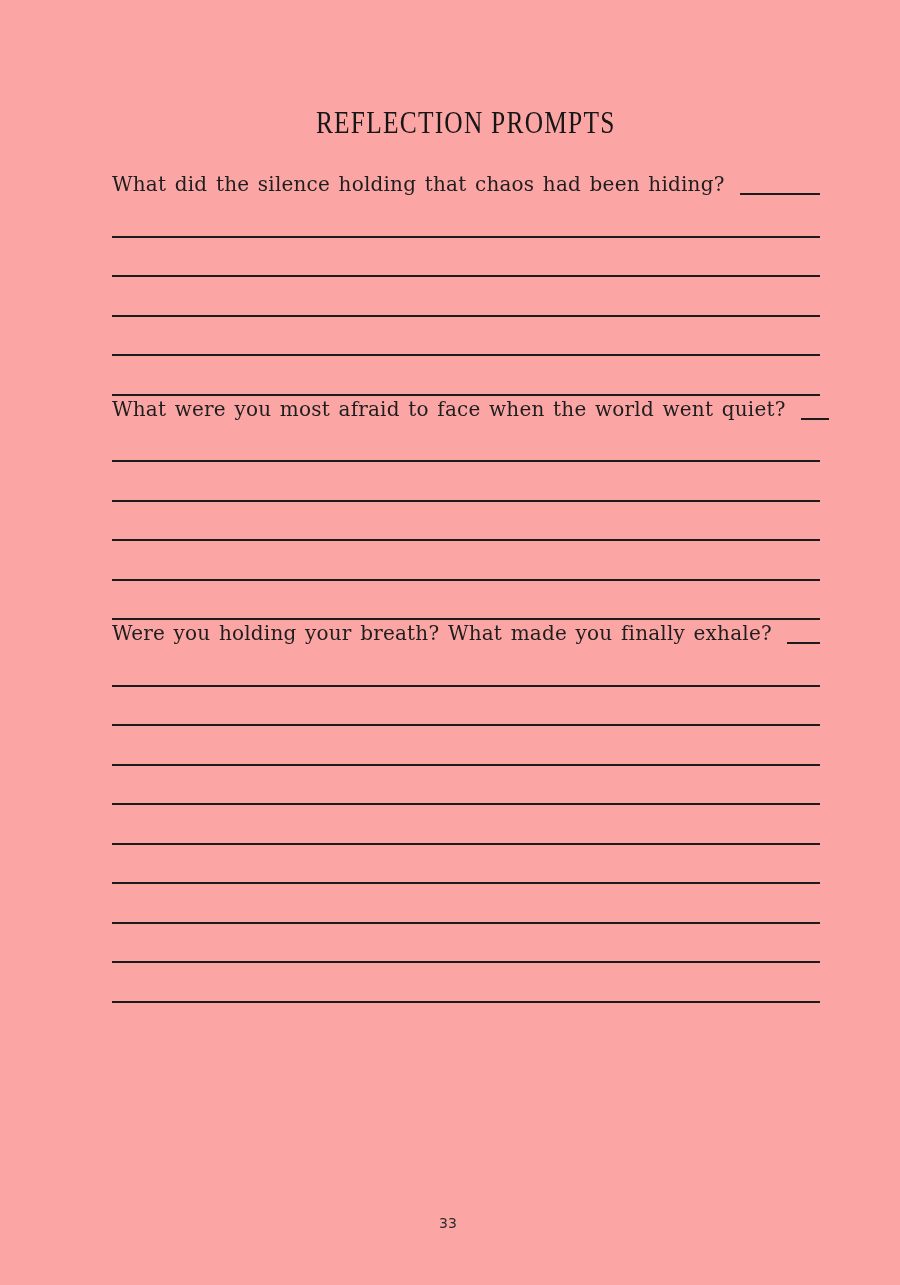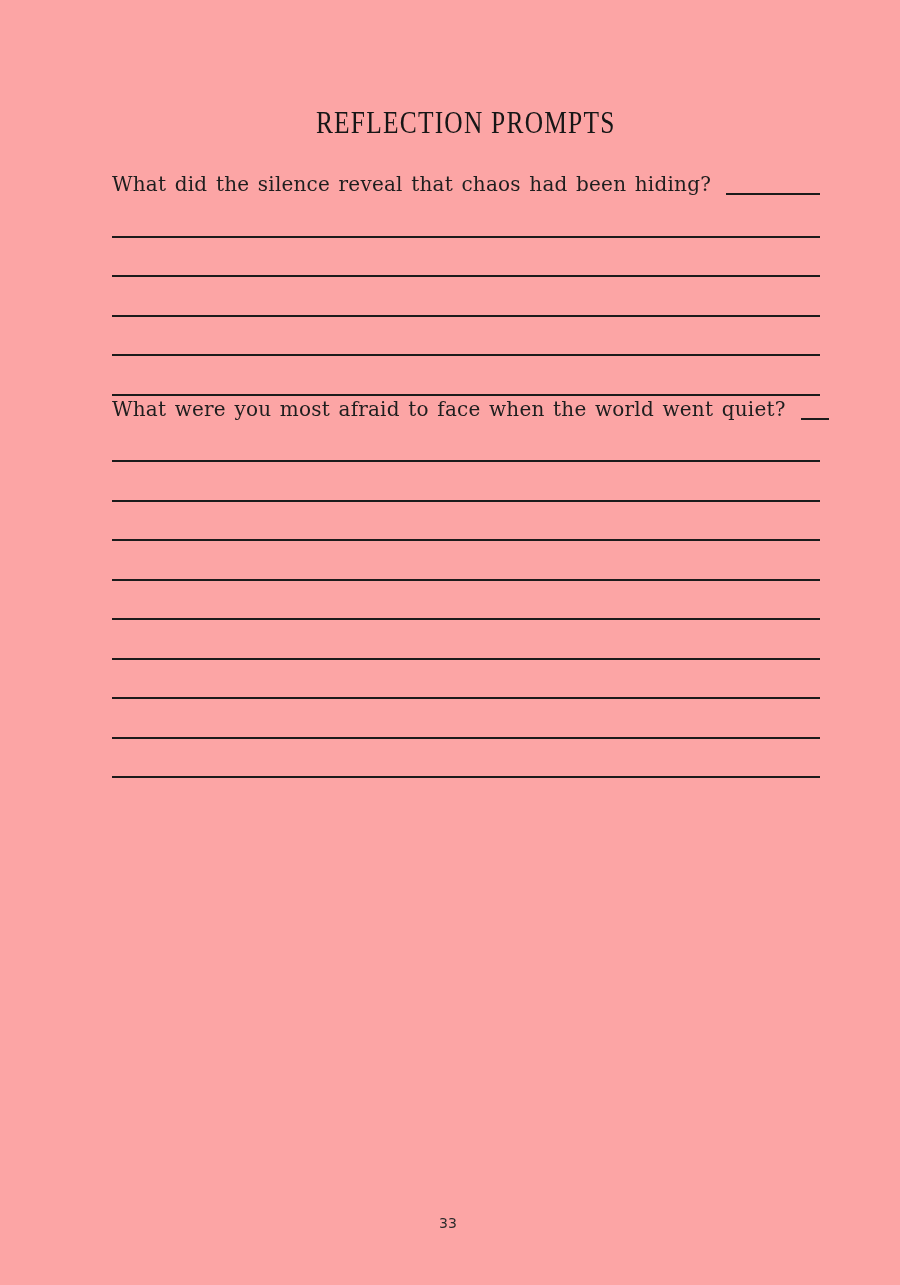--- a/index.html
+++ b/index.html
@@ -89,21 +89,21 @@
   <div class="content">
 
     <div class="title-wrap">
       <span class="title-text">REFLECTION PROMPTS</span>
     </div>
 
 
     <div class="sections">
   <div class="section">
     <div class="prompt-row">
-      <span class="q">What did the silence reveal that chaos had been hiding?</span>
+      <span class="q">What did the silence holding that chaos had been hiding?</span>
       <span class="tail"></span>
     </div>
     <div class="answer-lines">
             <div class="ans-line"></div>
             <div class="ans-line"></div>
             <div class="ans-line"></div>
             <div class="ans-line"></div>
             <div class="ans-line"></div>
           </div>
   </div>
@@ -115,20 +115,33 @@
     </div>
     <div class="answer-lines">
             <div class="ans-line"></div>
             <div class="ans-line"></div>
             <div class="ans-line"></div>
             <div class="ans-line"></div>
             <div class="ans-line"></div>
           </div>
   </div>
 
+  <div class="section">
+    <div class="prompt-row">
+      <span class="q">Were you holding your breath? What made you finally exhale?</span>
+      <span class="tail"></span>
+    </div>
+    <div class="answer-lines">
+            <div class="ans-line"></div>
+            <div class="ans-line"></div>
+            <div class="ans-line"></div>
+            <div class="ans-line"></div>
+            <div class="ans-line"></div>
+          </div>
+  </div>
 
   <div class="section">
     <div class="answer-lines">
             <div class="ans-line"></div>
             <div class="ans-line"></div>
             <div class="ans-line"></div>
             <div class="ans-line"></div>
           </div>
   </div>
 </div>

